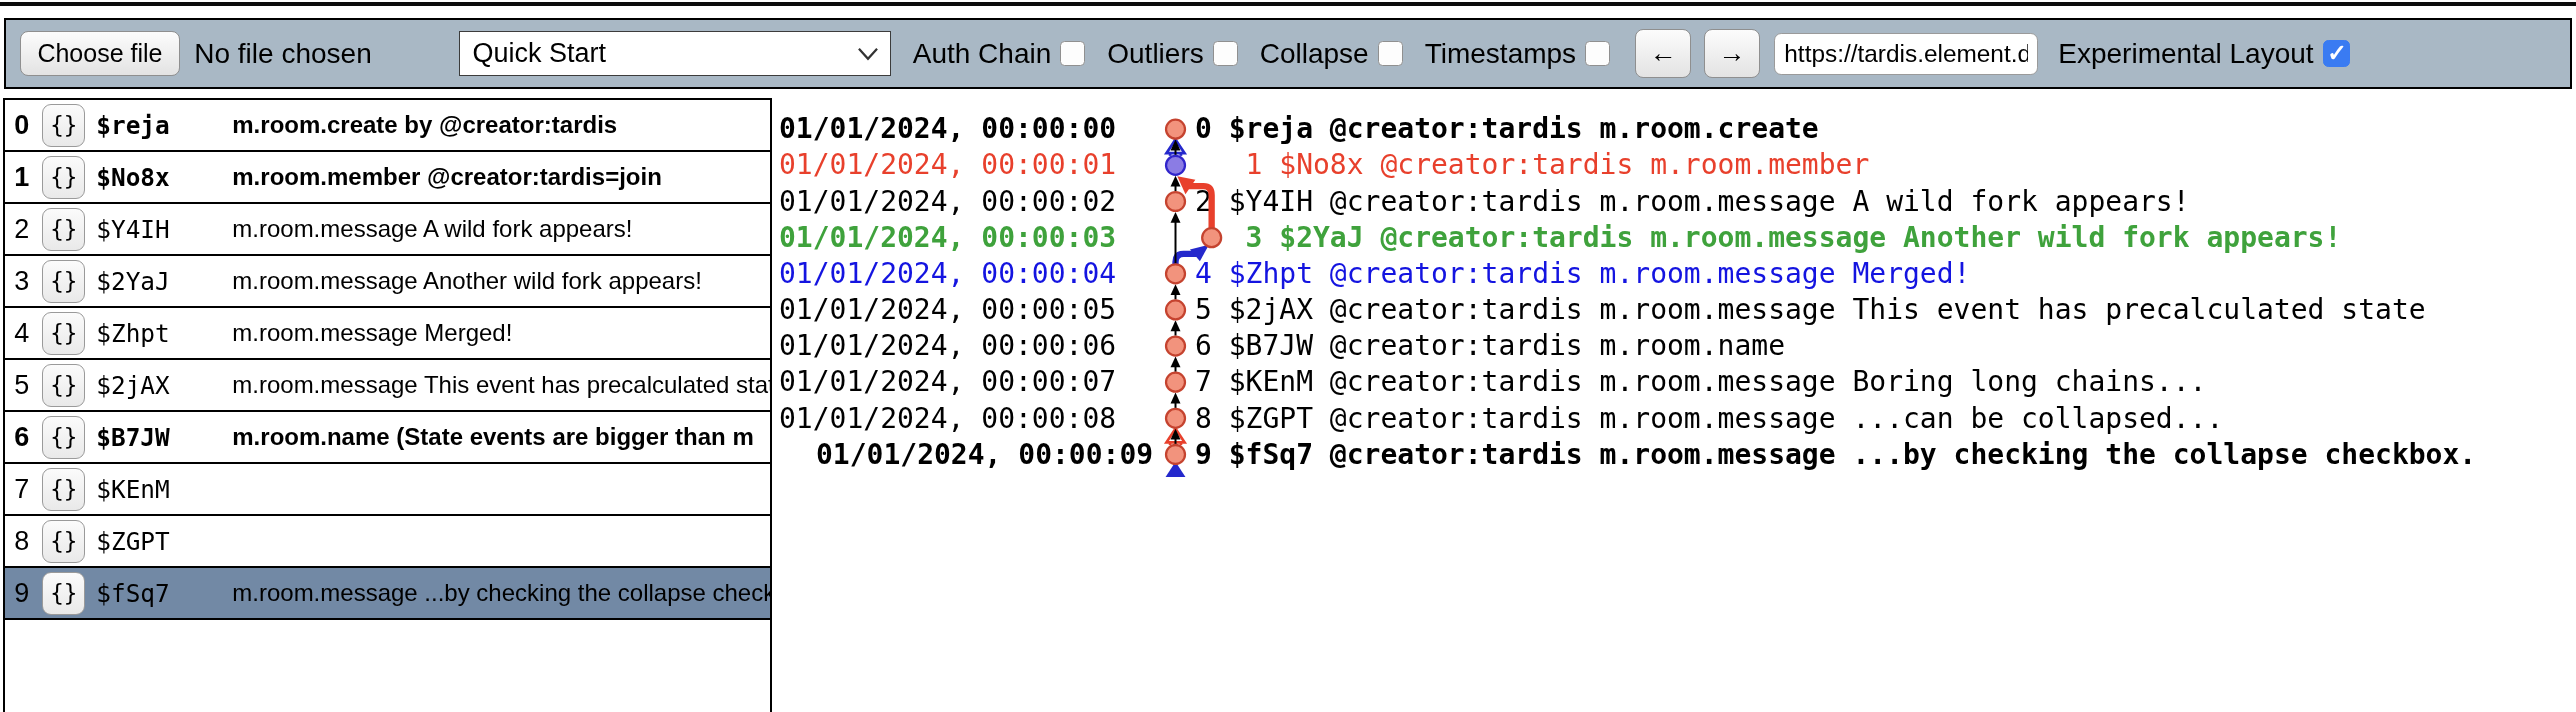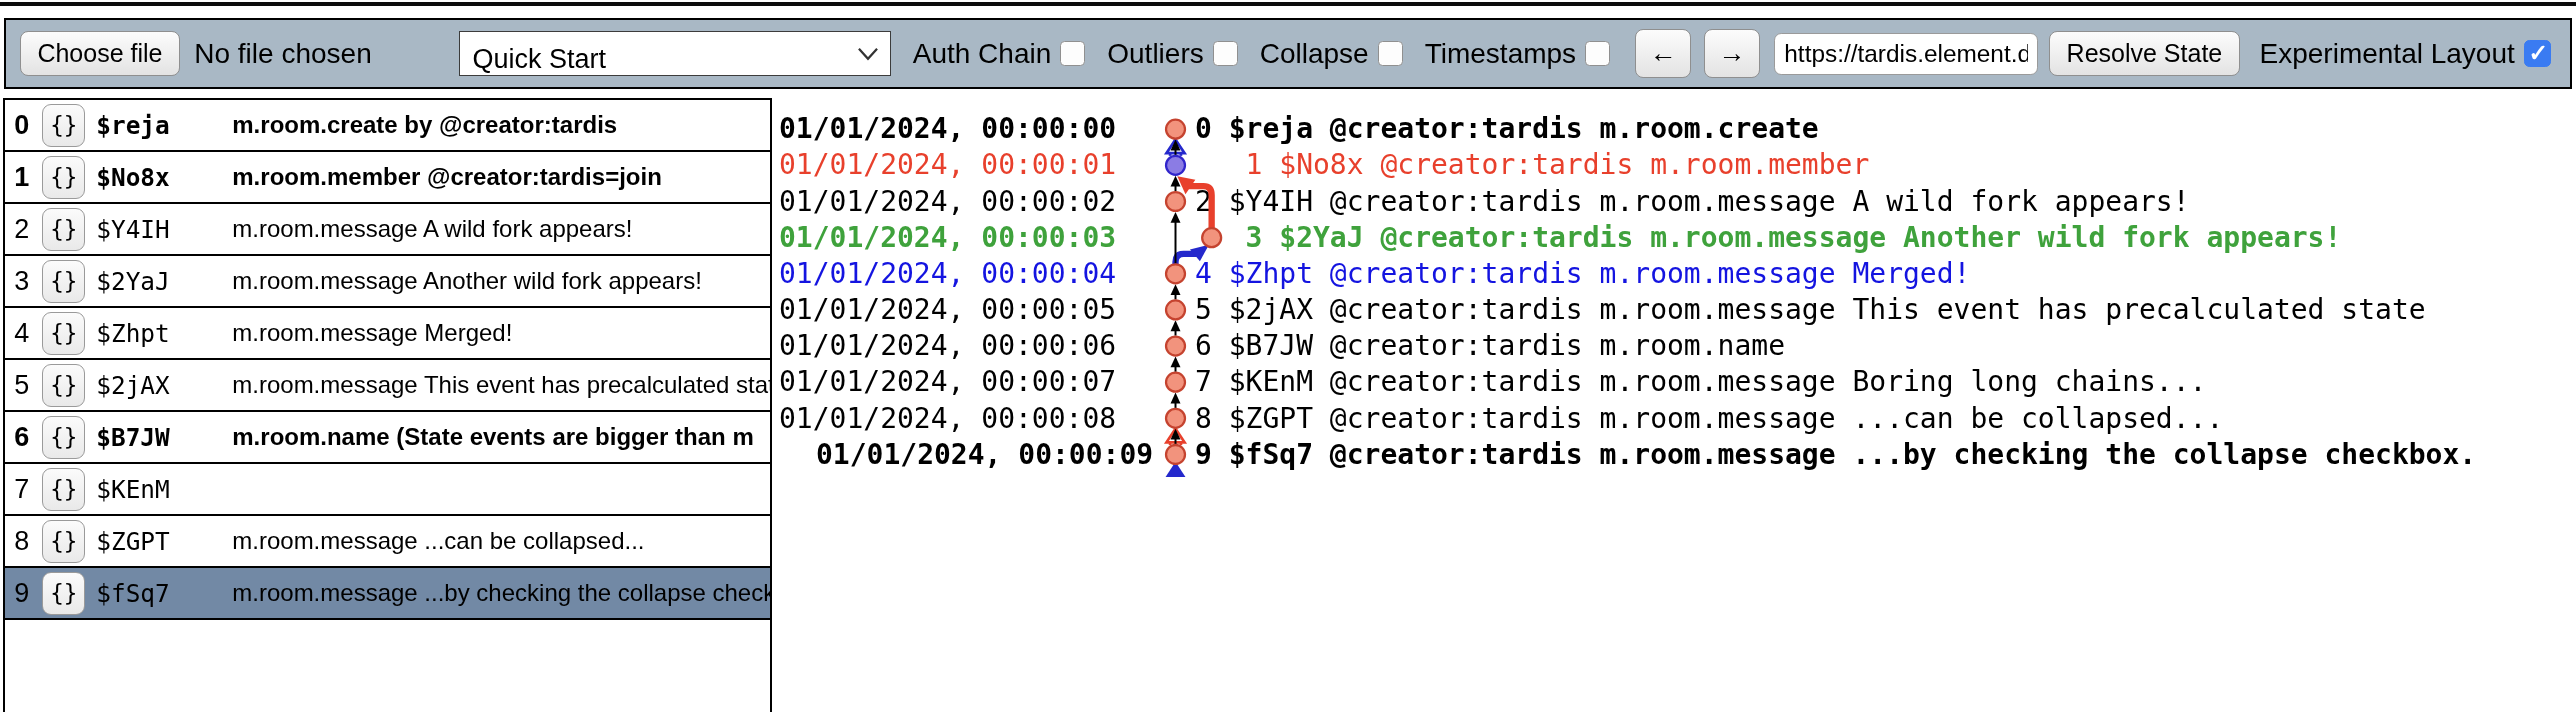--- a/index.html
+++ b/index.html
@@ -9,21 +9,21 @@
   #top-strip{position:absolute;left:0;top:1.8px;width:100%;height:4.5px;background:#0b0b0b;}
 
   
   #toolbar{position:absolute;left:3.6px;top:18px;right:4.5px;height:71px;box-sizing:border-box;
            background:var(--toolbar-bg,#A9B8C5);border:2.7px solid #000;
            display:flex;align-items:center;padding:0 14.5px;font-size:28px;white-space:nowrap;}
   .btn{background:linear-gradient(#fcfcfc,#e3e3e3);border:1.8px solid #8f8f8f;border-radius:8.1px;
        font-family:"Liberation Sans",sans-serif;font-size:25px;padding:7.2px 16.3px;color:#000;}
   #no-file{margin-left:14.5px;}
   #preset-select{margin-left:87px;width:432px;height:45px;box-sizing:border-box;background:#fff;
-                 border:1.8px solid #3c3c3c;display:flex;align-items:flex-end;padding:0 12.7px;
+                 border:1.8px solid #3c3c3c;display:flex;align-items:center;padding:0 12.7px;
                  font-size:27px;position:relative;}
   #preset-select svg{position:absolute;right:11px;top:15.4px;}
   .cb-label{margin-left:22px;}
   .cb{width:25px;height:25px;box-sizing:border-box;border:1.8px solid #909090;border-radius:4.5px;
       background:#fdfdfd;margin-left:9px;flex:none;}
   .cb.checked{background:var(--cb-checked,#3A7BF2);border-color:var(--cb-checked,#3A7BF2);
       position:relative;width:27px;height:27px;border-radius:5.4px;}
   .cb.checked::after{content:"\2713";position:absolute;left:3.6px;top:-1.8px;color:#fff;
       font-size:23.5px;font-weight:bold;}
   .nav-btn{margin-left:12.7px;width:56px;height:49px;padding:0;font-size:27px;}
@@ -79,21 +79,20 @@
   <span class="cb-label">Collapse</span>
   <span class="cb"></span>
   <span class="cb-label">Timestamps</span>
   <span class="cb"></span>
 
   <button class="btn nav-btn" id="back-btn">←</button>
   <button class="btn nav-btn">→</button>
 
   <input id="url-input" value="https://tardis.element.dev" style="">
 
-  <button class="btn" id="resolve-btn">Resolve State</button>
 
   <span class="cb-label" id="exp-label">Experimental Layout</span>
   <span class="cb checked"></span>
 </div>
 
 <div id="event-list">
   <div class="erow boldrow">
     <span class="idx">0</span>
     <button class="json-btn">{}</button>
     <span class="eid mono">$reja</span>
@@ -145,21 +144,20 @@
   <div class="erow">
     <span class="idx">7</span>
     <button class="json-btn">{}</button>
     <span class="eid mono">$KEnM</span>
   </div>
 
   <div class="erow">
     <span class="idx">8</span>
     <button class="json-btn">{}</button>
     <span class="eid mono">$ZGPT</span>
-    <span class="esum">m.room.message ...can be collapsed...</span>
   </div>
 
   <div class="erow selected">
     <span class="idx">9</span>
     <button class="json-btn">{}</button>
     <span class="eid mono">$fSq7</span>
     <span class="esum">m.room.message ...by checking the collapse checkbox.</span>
   </div>
 </div>
 

